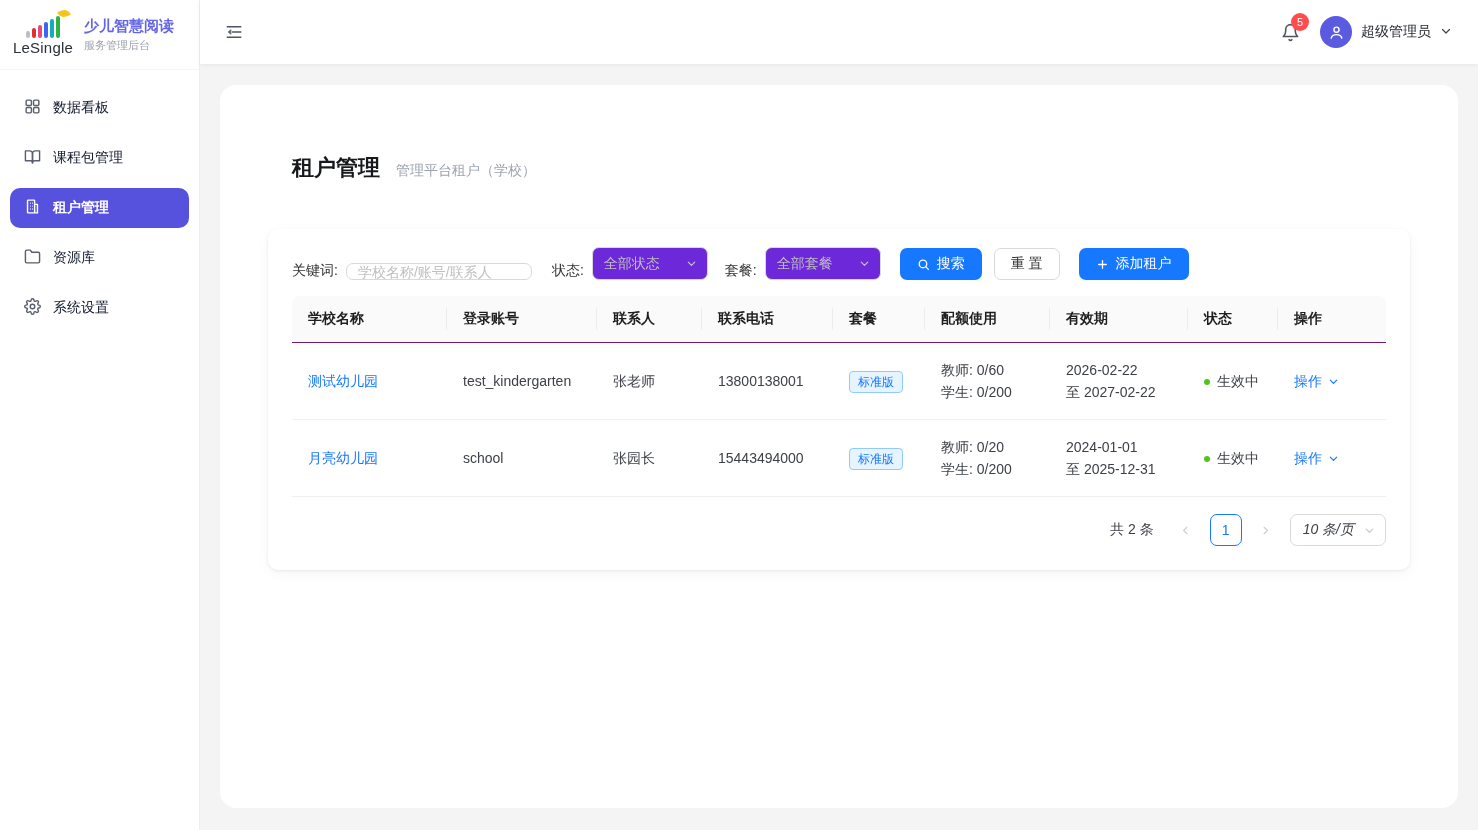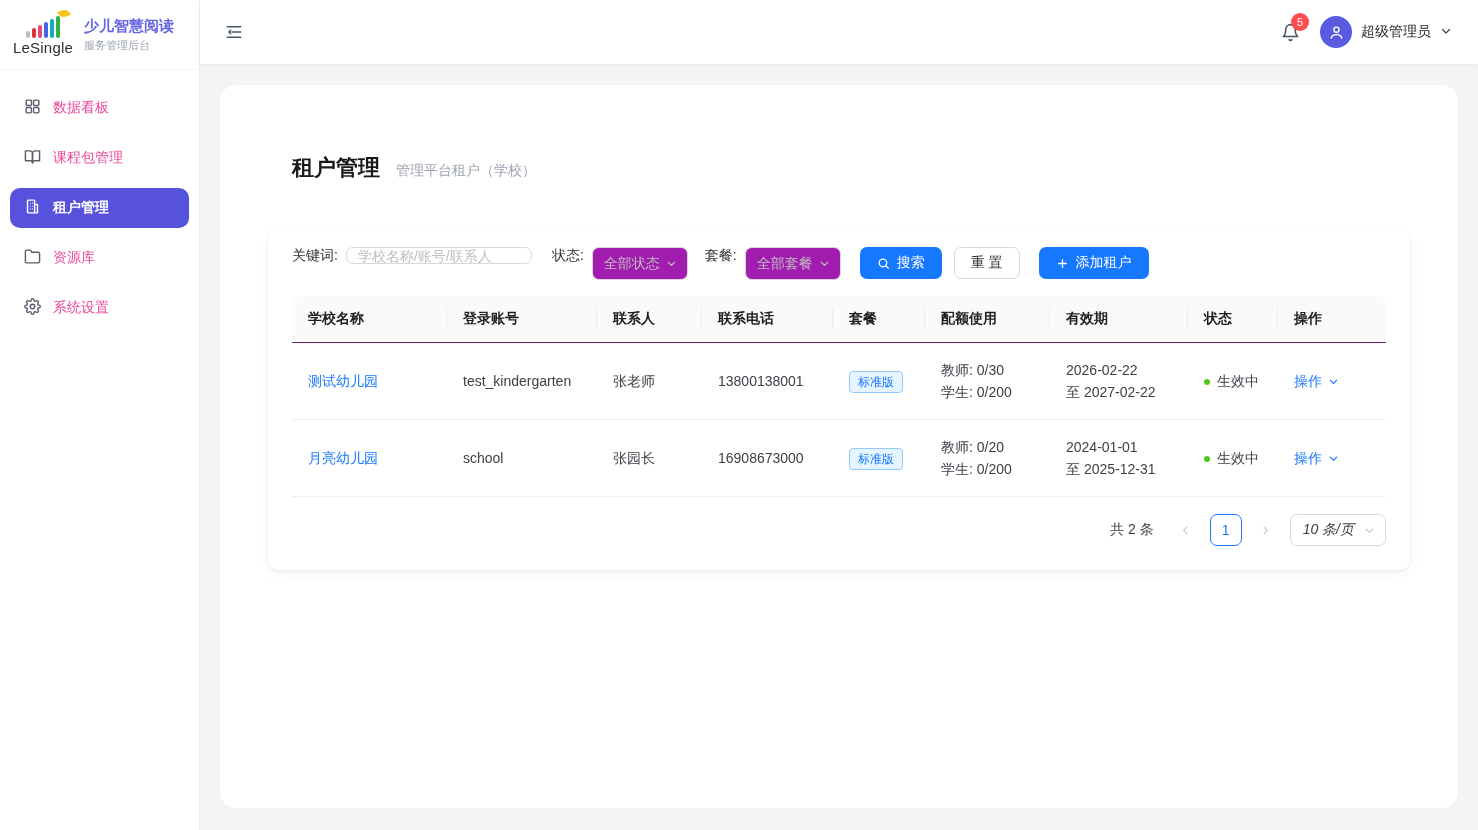--- a/index.html
+++ b/index.html
@@ -22,21 +22,21 @@
   .logo-bars .b4{height:16px;background:#4263eb}
   .logo-bars .b5{height:19px;background:#15aabf}
   .logo-bars .b6{height:22px;background:#2fb344}
   .logo-leaf { position:absolute; top:-4px; right:2px; width:12px; height:7px; background:#f5c518; border-radius:0 7px 0 7px; transform:rotate(-20deg); }
   .logo-word { font-size:15px; color:#2b2f36; letter-spacing:.2px; margin-top:1px; }
   .brand-text { display:flex; flex-direction:column; gap:2px; }
   .brand-title { font-size:15px; font-weight:bold; color:#6466e9; }
   .brand-sub { font-size:11px; color:#9ca3af; }
 
   .menu { padding:18px 10px; display:flex; flex-direction:column; gap:10px; }
-  .menu-item { height:40px; border-radius:10px; display:flex; align-items:center; gap:12px; padding:0 14px; font-size:14px; color:#ec4899; cursor:pointer; }
+  .menu-item { height:40px; border-radius:10px; display:flex; align-items:center; gap:12px; padding:0 14px; font-size:14px; color:#0f172a; cursor:pointer; }
   .menu-item svg { width:17px; height:17px; stroke:#585e6b; flex-shrink:0; }
   .menu-item.active { background:#5652dd; color:#fff; font-weight:bold; }
   .menu-item.active svg { stroke:#fff; }
 
   
   .main { flex:1; display:flex; flex-direction:column; min-width:0; }
   .topbar { height:64px; background:#fff; display:flex; align-items:center; justify-content:space-between; padding:0 26px 0 22px; box-shadow:0 1px 4px rgba(0,21,41,.06); position:relative; z-index:2; }
   .fold-btn { width:24px; height:24px; display:flex; align-items:center; justify-content:center; cursor:pointer; }
   .fold-btn svg { width:18px; height:18px; }
   .top-right { display:flex; align-items:center; gap:18px; }
@@ -52,25 +52,25 @@
   
   .content { flex:1; padding:21px 20px 22px; background:#f4f4f5; overflow:hidden; }
   .card { background:#fff; border-radius:16px; height:723px; padding:68px 48px 0; }
   .page-header { display:flex; align-items:baseline; gap:16px; padding:0 24px; }
   .page-title { font-size:22px; font-weight:bold; color:#17191c; }
   .page-sub { font-size:14px; color:#9ca3af; }
 
   .panel { margin-top:46px; background:#fff; border-radius:10px; box-shadow:0 1px 3px rgba(0,0,0,.07), 0 4px 14px rgba(0,0,0,.04); padding:18px 24px 24px; }
 
   
-  .filters { display:flex; align-items:flex-start; }
+  .filters { display:flex; align-items:flex-end; }
   .f-label { font-size:14px; color:#333; margin-right:8px; white-space:nowrap; }
   .input { width:186px; height:17px; border:1px solid #d9d9d9; border-radius:7px; padding:0 11px; font-size:14px; color:#333; font-family:inherit; outline:none; }
   .input::placeholder { color:#bfbfbf; }
-  .select { height:33px; border:1px solid #d9d9d9; border-radius:7px; padding:0 10px 0 11px; display:flex; align-items:center; justify-content:space-between; width:96px; font-size:14px; color:#bfbfbf; cursor:pointer; background:#a21caf; }
+  .select { height:33px; border:1px solid #d9d9d9; border-radius:7px; padding:0 10px 0 11px; display:flex; align-items:center; justify-content:space-between; width:116px; font-size:14px; color:#bfbfbf; cursor:pointer; background:#6d28d9; }
   .select svg { width:11px; height:11px; stroke:#c6c6c6; }
   .ml20{margin-left:20px} .ml16{margin-left:17px} .ml12{margin-left:12px} .ml18{margin-left:19px}
   .btn { height:32px; border-radius:7px; display:inline-flex; align-items:center; justify-content:center; gap:7px; font-size:14px; padding:0 16px; cursor:pointer; border:1px solid transparent; font-family:inherit; }
   .btn svg { width:13px; height:13px; stroke:#fff; }
   .btn-primary { background:#1677ff; color:#fff; }
   .btn-default { background:#fff; color:#333; border-color:#d9d9d9; }
 
   
   table { width:100%; border-collapse:collapse; table-layout:fixed; margin-top:16px; }
   thead th { background:#fafafa; font-size:14px; font-weight:bold; color:#1f1f1f; text-align:left; padding:14px 16px; position:relative; border-bottom:1px solid #701a75; }
@@ -278,21 +278,21 @@
               </tr>
             </thead>
             <tbody>
               <tr>
                 <td><a class="link">测试幼儿园</a></td>
                 <td>test_kindergarten</td>
                 <td>张老师</td>
                 <td>13800138001</td>
                 <td><span class="tag">标准版</span></td>
                 <td>
-                  <div>教师: 0/30</div>
+                  <div>教师: 0/60</div>
                   <div>学生: 0/200</div>
                 </td>
                 <td>
                   <div>2026-02-22</div>
                   <div>至 2027-02-22</div>
                 </td>
                 <td>
                   <div class="status-wrap"><span class="dot"></span><span>生效中</span></div>
                 </td>
                 <td>
@@ -301,21 +301,21 @@
                     <svg viewBox="0 0 24 24" fill="none" stroke-width="2.6" stroke-linecap="round" stroke-linejoin="round">
                         <polyline points="5 9 12 16 19 9"></polyline>
                       </svg>
                   </span>
                 </td>
               </tr>
               <tr>
                 <td><a class="link">月亮幼儿园</a></td>
                 <td>school</td>
                 <td>张园长</td>
-                <td>16908673000</td>
+                <td>15443494000</td>
                 <td><span class="tag">标准版</span></td>
                 <td>
                   <div>教师: 0/20</div>
                   <div>学生: 0/200</div>
                 </td>
                 <td>
                   <div>2024-01-01</div>
                   <div>至 2025-12-31</div>
                 </td>
                 <td>

